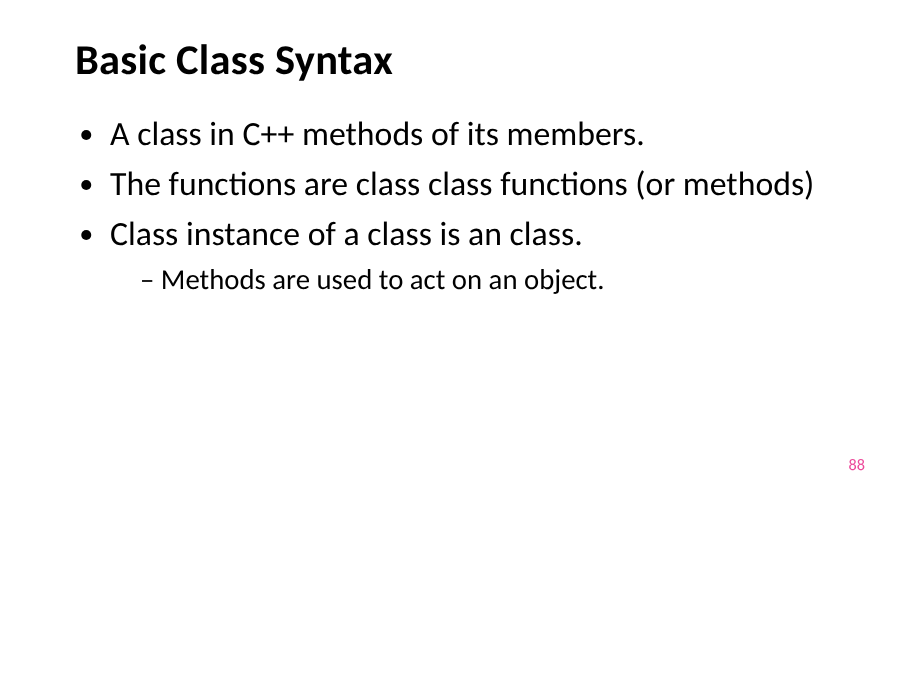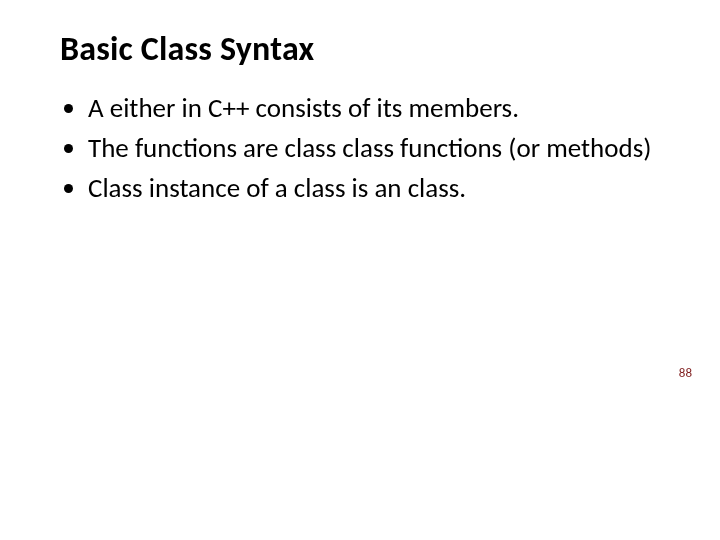--- a/index.html
+++ b/index.html
@@ -47,37 +47,38 @@
   ul.level2 > li::before {
     content: "– ";
   }
   .b { font-weight: 400; }
   .u { text-decoration: underline; }
   .pagenum {
     position: absolute;
     right: 28px;
     bottom: 20px;
     font-size: 13px;
-    color: #7f1d1d;
+    color: #ec4899;
   }
 </style>
 </head>
 <body>
 
 <div class="slide">
   <h1 class="title">Basic Class Syntax</h1>
 
   <ul class="level1">
     <li>
-      <span>A either in C++ consists of its </span><span class="b">members</span><span>.</span>
+      <span>A class in C++ methods of its </span><span class="b">members</span><span>.</span>
     </li>
     <li>
       <span>The functions are class </span><span class="b">class functions</span><span> (or </span><span class="b">methods</span><span>)</span>
     </li>
     <li>
       <span>Class instance of a class is an </span><span class="b">class</span><span>.</span>
       <ul class="level2">
+        <li>Methods are used to act on an object.</li>
       </ul>
     </li>
   </ul>
 
   <div class="pagenum">88</div>
 </div>
 
 </body></html>

